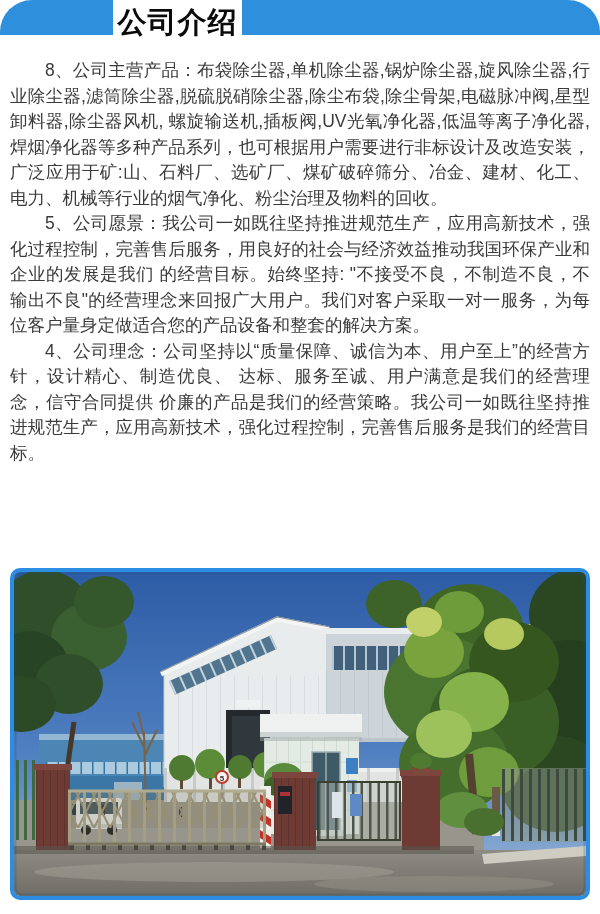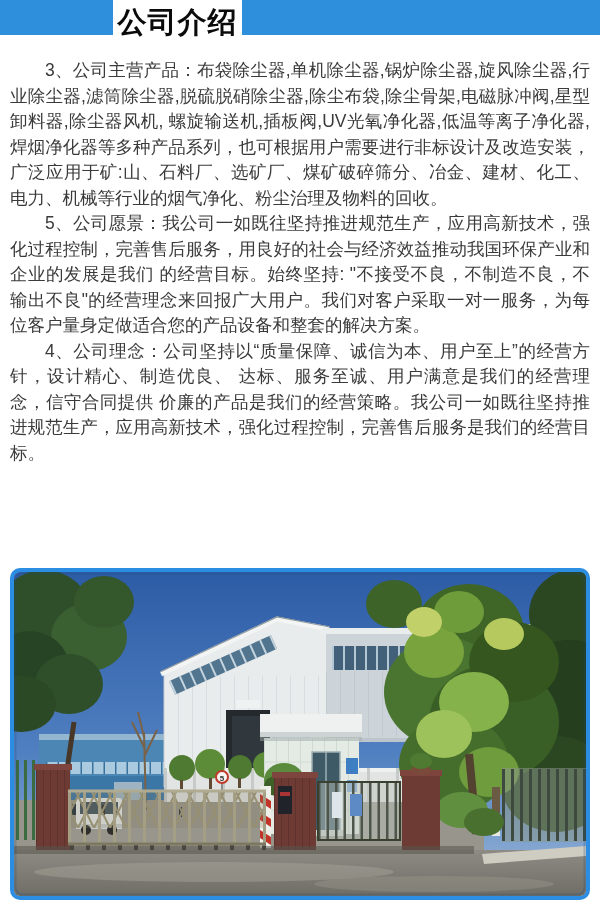--- a/index.html
+++ b/index.html
@@ -1,17 +1,17 @@
 <!DOCTYPE html>
 <html style="--accent: #2e90dd; --photo_border: #2c8ee3; --title_text: #0a0a0a; --body_text: #3a3a3a;"><head>
 <meta charset="utf-8">
 <style>
   html,body{margin:0;padding:0;background:#fff;}
   .page{position:relative;width:600px;height:914px;background:#fff;overflow:hidden;
-        font-family:"Liberation Sans","DejaVu Sans",sans-serif;}
+        font-family:"Liberation Sans","DejaVu Sans",sans-serif;border-radius:32px;}
   
   .header{position:relative;height:44px;}
   .header-bar{position:absolute;top:0;left:0;width:600px;height:35px;
               background:var(--accent,#2e90dd);}
   .title-box{position:absolute;top:0;left:113px;width:129px;height:44px;background:#fff;
              display:flex;align-items:center;justify-content:center;}
   .title-box h1{margin:0;font-size:29px;font-weight:700;letter-spacing:1px;
                 color:var(--title_text,#0a0a0a);line-height:1;}
   
   .intro{position:absolute;top:44px;left:0;width:600px;height:524px;overflow:hidden;
@@ -30,21 +30,21 @@
 <div class="page">
 
   <header class="header">
     <div class="header-bar"></div>
     <div class="title-box">
       <h1>公司介绍</h1>
     </div>
   </header>
 
   <main class="intro">
-    <p>3、公司主营产品：布袋除尘器,单机除尘器,锅炉除尘器,旋风除尘器,行业除尘器,滤筒除尘器,脱硫脱硝除尘器,除尘布袋,除尘骨架,电磁脉冲阀,星型卸料器,除尘器风机, 螺旋输送机,插板阀,UV光氧净化器,低温等离子净化器,焊烟净化器等多种产品系列，也可根据用户需要进行非标设计及改造安装，广泛应用于矿:山、石料厂、选矿厂、煤矿破碎筛分、冶金、建材、化工、电力、机械等行业的烟气净化、粉尘治理及物料的回收。</p>
+    <p>8、公司主营产品：布袋除尘器,单机除尘器,锅炉除尘器,旋风除尘器,行业除尘器,滤筒除尘器,脱硫脱硝除尘器,除尘布袋,除尘骨架,电磁脉冲阀,星型卸料器,除尘器风机, 螺旋输送机,插板阀,UV光氧净化器,低温等离子净化器,焊烟净化器等多种产品系列，也可根据用户需要进行非标设计及改造安装，广泛应用于矿:山、石料厂、选矿厂、煤矿破碎筛分、冶金、建材、化工、电力、机械等行业的烟气净化、粉尘治理及物料的回收。</p>
     <p>5、公司愿景：我公司一如既往坚持推进规范生产，应用高新技术，强化过程控制，完善售后服务，用良好的社会与经济效益推动我国环保产业和企业的发展是我们 的经营目标。始终坚持: "不接受不良，不制造不良，不输出不良"的经营理念来回报广大用户。我们对客户采取一对一服务，为每位客户量身定做适合您的产品设备和整套的解决方案。</p>
     <p>4、公司理念：公司坚持以“质量保障、诚信为本、用户至上”的经营方针，设计精心、制造优良、  达标、服务至诚、用户满意是我们的经营理念，信守合同提供 价廉的产品是我们的经营策略。我公司一如既往坚持推进规范生产，应用高新技术，强化过程控制，完善售后服务是我们的经营目标。</p>
   </main>
 
   <figure class="photo-frame">
     <svg viewBox="0 0 572 324" preserveAspectRatio="none">
       <defs>
         <linearGradient id="skyG" x1="0" y1="0" x2="0" y2="1">
           <stop offset="0" stop-color="#2d5ca6"></stop>
             <stop offset="0.55" stop-color="#4f7fc0"></stop>

